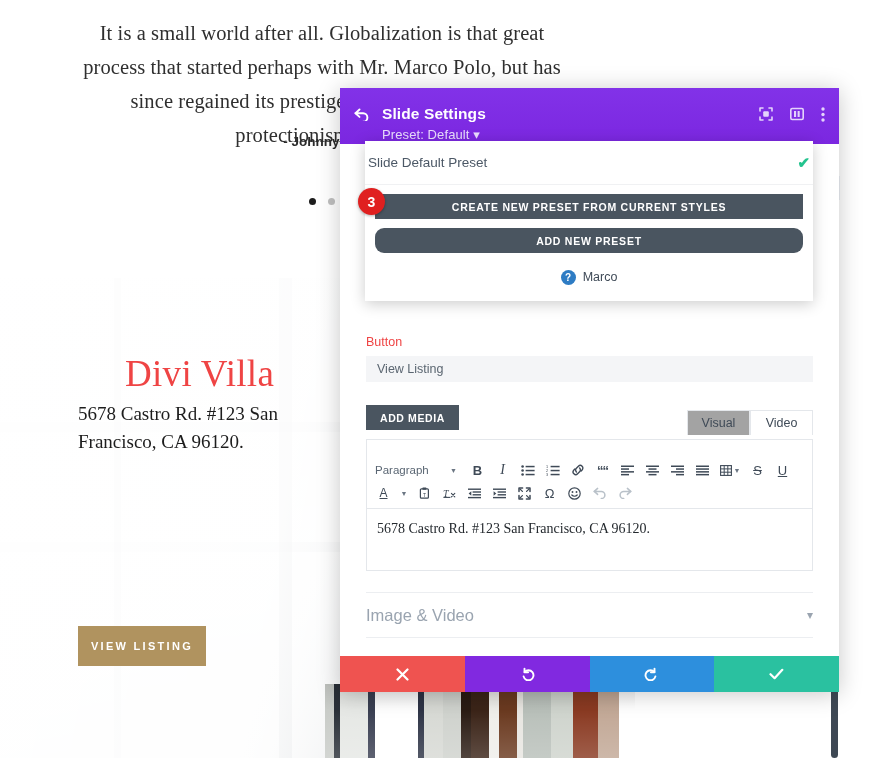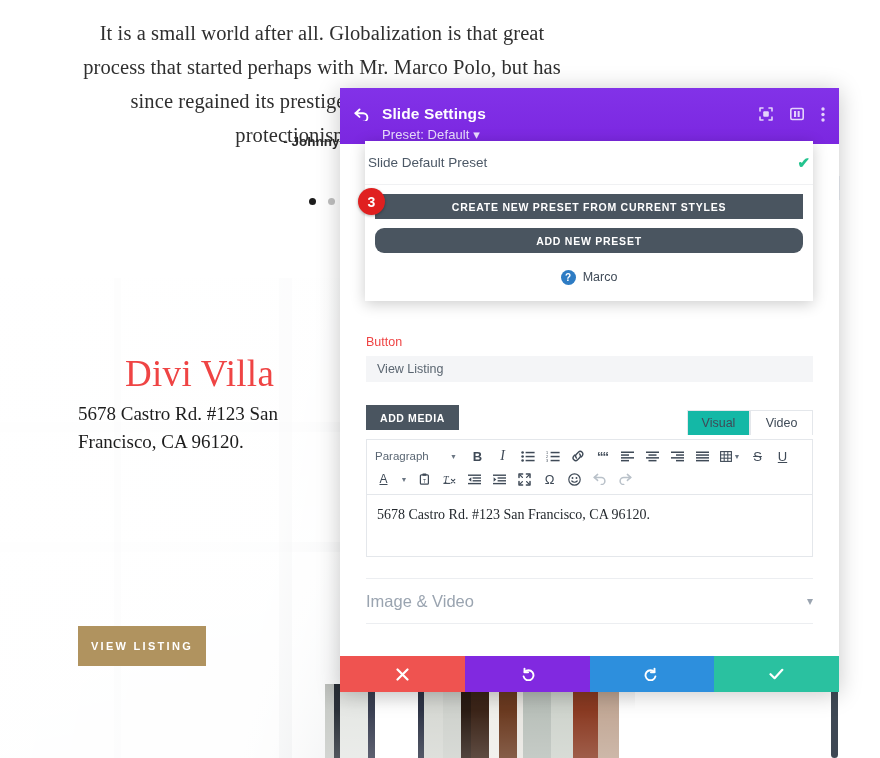--- a/index.html
+++ b/index.html
@@ -204,24 +204,24 @@
     letter-spacing: .6px; font-family: "Liberation Sans", sans-serif;
     display: inline-flex; align-items: center;
   }
   .editor-wrap { position: relative; margin-top: 9px; }
   .editor-tabs { position: absolute; right: 0; top: -29px; display: flex; }
   .etab {
     width: 63px; height: 25px; display: flex; align-items: center; justify-content: center;
     font-size: 12.5px; color: #3f4a57; cursor: pointer; background: #fff;
     border: 1px solid #e4e7eb; border-bottom: none;
   }
-  .etab.active { background: #14b8a6; }
+  .etab.active { background: #a3a3a3; }
   .editor-toolbar {
     background: #fff; border: 1px solid #e4e7eb; border-bottom: none;
-    padding: 5px 6px 4px 6px;
+    padding: 19px 6px 4px 6px;
   }
   .tb-row { display: flex; align-items: center; height: 22px; }
   .tb-row.r2 { margin-top: 1px; }
   .tb-item {
     min-width: 21px; height: 20px; display: flex; align-items: center; justify-content: center;
     color: #3f4a57; cursor: pointer; font-size: 12.5px; margin-right: 4px;
   }
   .tb-item.para {
     min-width: 0; width: 88px; justify-content: space-between; padding: 0 4px 0 2px;
     font-size: 11.5px; color: #5a6673; margin-right: 6px;

